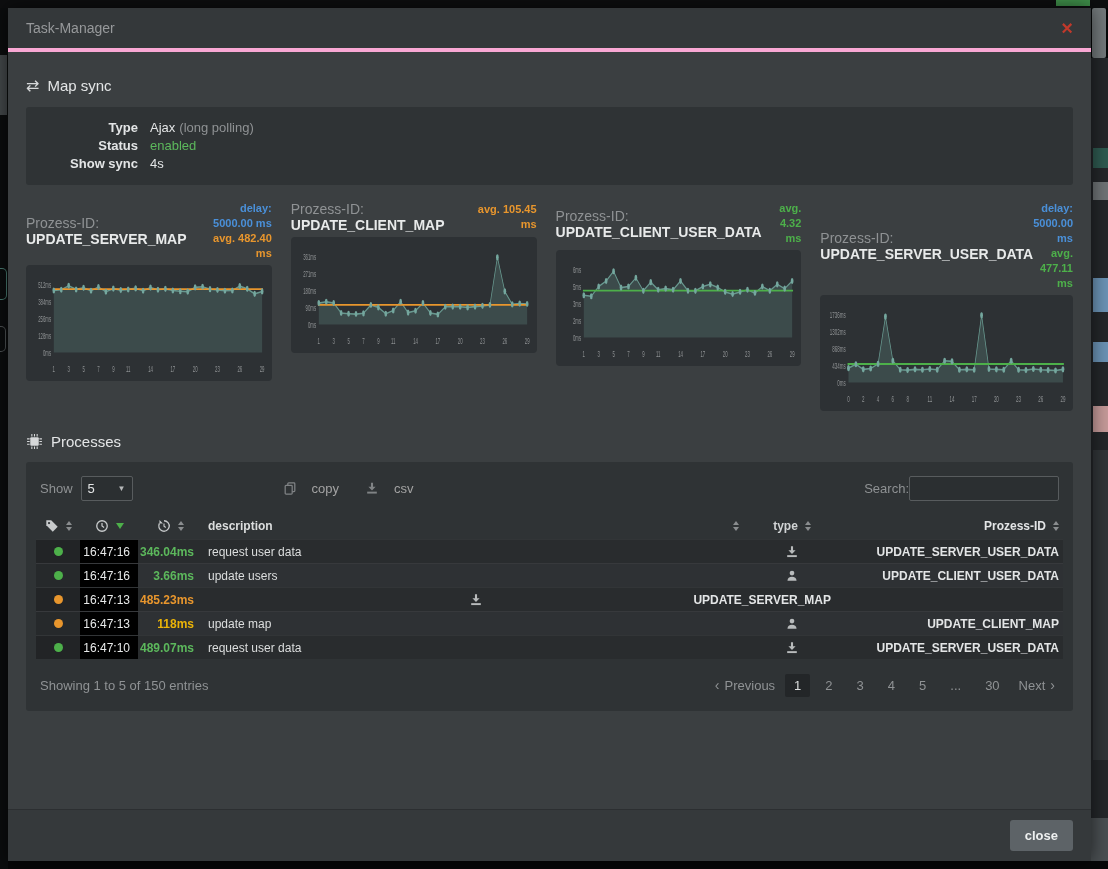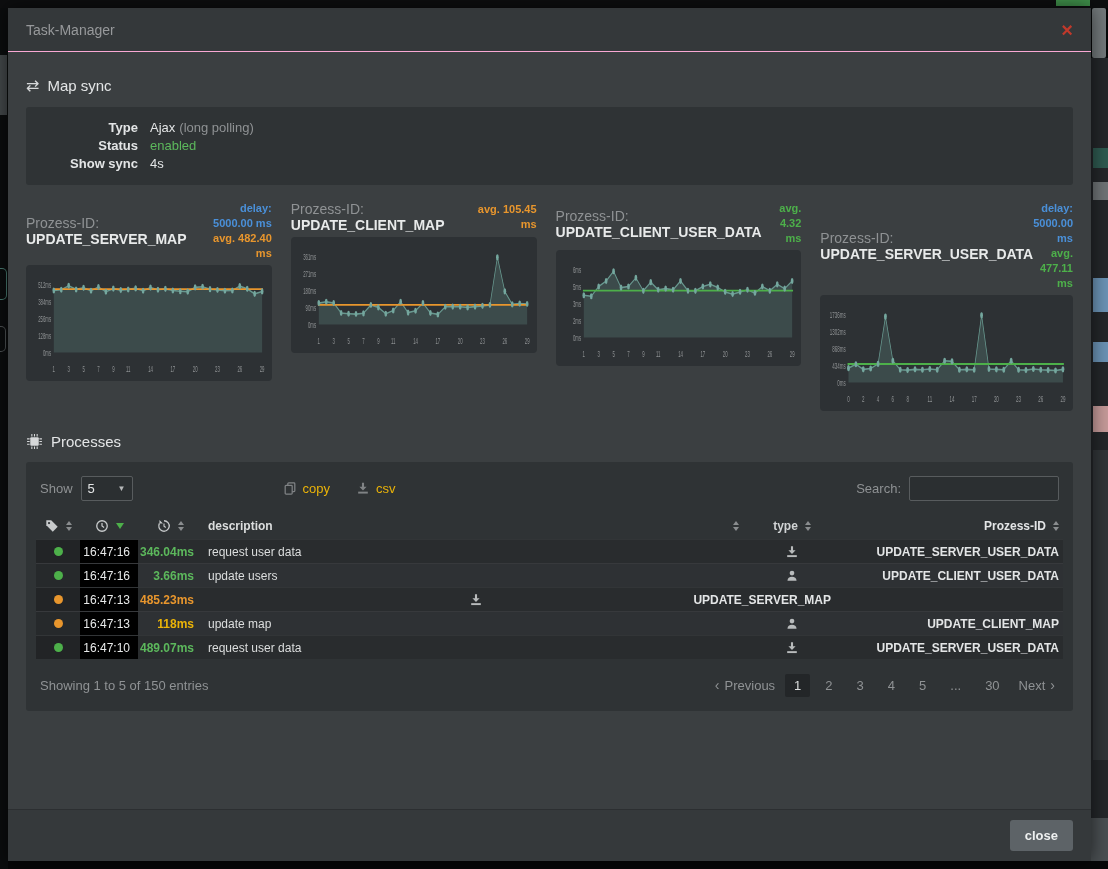--- a/index.html
+++ b/index.html
@@ -5,21 +5,21 @@
   * { margin:0; padding:0; box-sizing:border-box; }
   html,body { width:1108px; height:869px; background:#060708; overflow:hidden;
     font-family:"Liberation Sans", sans-serif; }
 
   
   .bg-frag { position:absolute; }
 
   
   .modal { position:absolute; left:8px; top:8px; width:1083px; height:853px;
     background:#3b3f41; display:flex; flex-direction:column; box-shadow:0 0 18px rgba(0,0,0,.6); }
-  .modal-header { height:44px; flex:none; background:#34383a; border-bottom:1px solid #f9a8d4;
+  .modal-header { height:44px; flex:none; background:#34383a; border-bottom:4px solid #f9a8d4;
     display:flex; align-items:center; padding:4px 18px; }
   .modal-title { color:#97999b; font-size:14px; }
   .modal-close { margin-left:auto; background:none; border:none; color:#c0392b;
     font-size:20px; font-weight:bold; cursor:pointer; line-height:1; }
   .modal-body { flex:1; padding:10px 18px 0 18px; overflow:hidden; }
   .modal-footer { flex:none; height:52px; background:#35393b; border-top:1px solid #2c2f31;
     display:flex; align-items:center; justify-content:flex-end; padding:0 18px; }
   .btn-close { background:#5d6367; color:#eef0f0; border:none; border-radius:3px;
     padding:8px 15px; font-size:13px; font-weight:bold; cursor:pointer;
     font-family:"Liberation Sans", sans-serif; }
@@ -47,24 +47,24 @@
   .chart-box { background:#2d3134; border-radius:4px; padding:8px 6px 2px 6px; margin-top:4px; }
   .chart-box svg { display:block; width:100%; height:106px; }
 
   
   .proc-panel { background:#2f3335; border-radius:3px; padding:12px 10px 14px 10px; margin-top:2px; }
   .proc-toolbar { display:flex; align-items:center; padding:2px 4px 12px 4px; font-size:13px; color:#8f9294; }
   .show-select { display:inline-flex; align-items:center; justify-content:space-between;
     width:52px; height:25px; margin-left:8px; padding:0 6px; border:1px solid #585c5e;
     border-radius:2px; background:#2b2f31; color:#e3e5e6; font-size:13px; cursor:pointer; }
   .show-select .arrow { font-size:8px; color:#b6b8b9; }
-  .tool-btn { display:inline-flex; align-items:center; gap:6px; background:none; border:none;
-    color:#eab308; font-size:13px; cursor:pointer; font-family:"Liberation Sans", sans-serif; }
+  .tool-btn { display:inline-flex; align-items:center; gap:15px; background:none; border:none;
+    color:#a3a3a3; font-size:13px; cursor:pointer; font-family:"Liberation Sans", sans-serif; }
   .tool-btn svg { opacity:.85; }
-  .search-wrap { margin-left:auto; display:flex; align-items:center; gap:8px; }
+  .search-wrap { margin-left:auto; display:flex; align-items:center; }
   .search-wrap input { width:150px; height:25px; background:#2b2f31; border:1px solid #585c5e;
     border-radius:2px; color:#e3e5e6; padding:0 6px; font-size:13px; }
 
   .ptable { font-size:12px; }
   .prow { display:grid; grid-template-columns:44px 58px 64px 1fr 86px 228px; align-items:center; height:24px; }
   .prow.head { height:26px; color:#d0d3d4; font-weight:bold; }
   .cell { display:flex; align-items:center; height:100%; }
   .c-status { justify-content:center; }
   .c-time { justify-content:flex-end; padding-right:8px; color:#e8eaea; }
   .c-dur { justify-content:flex-end; padding-right:8px; font-weight:bold; }

